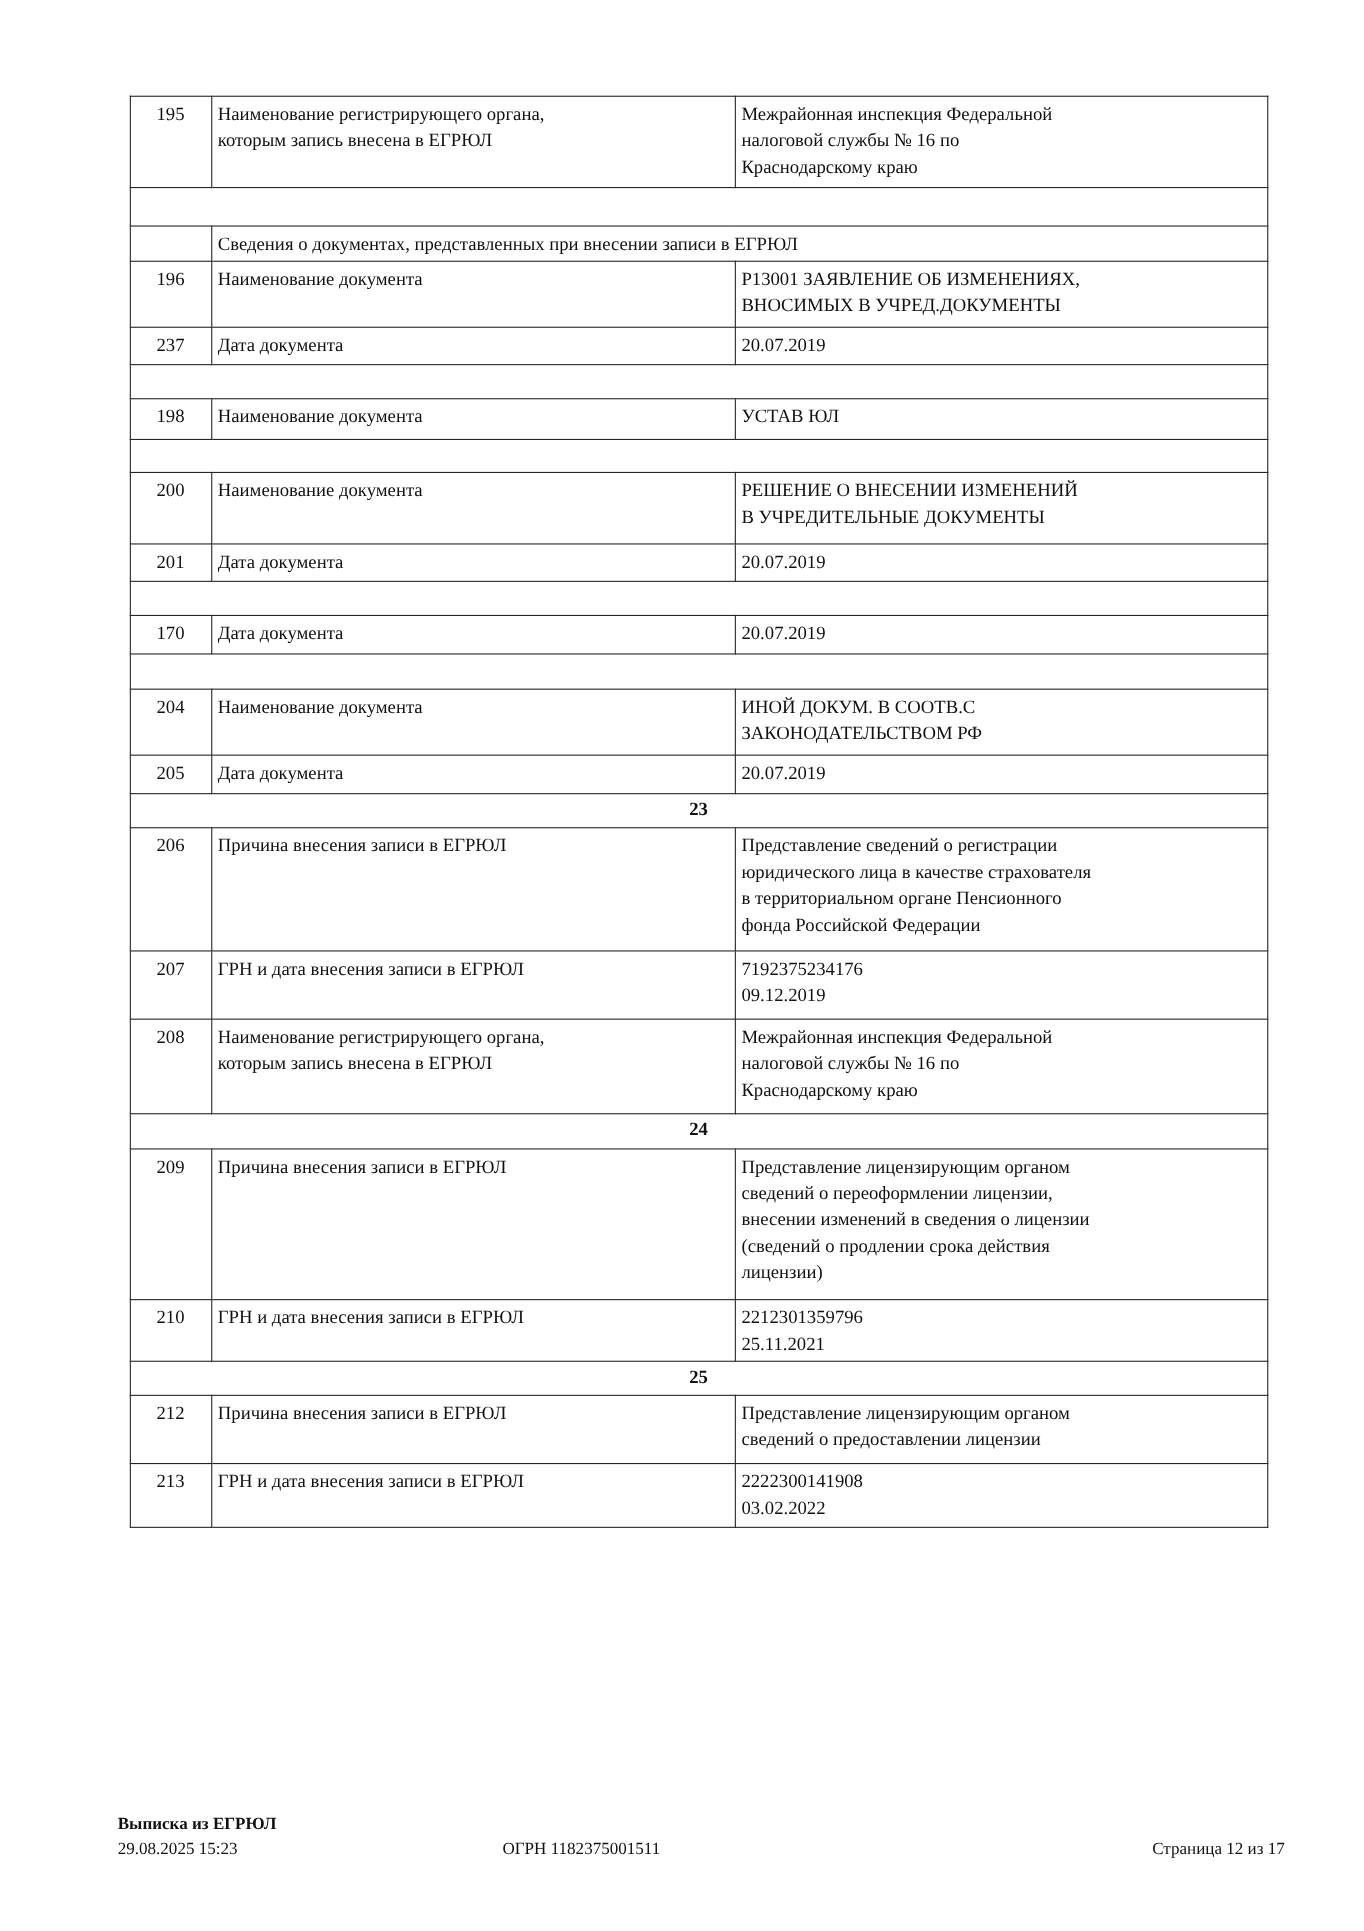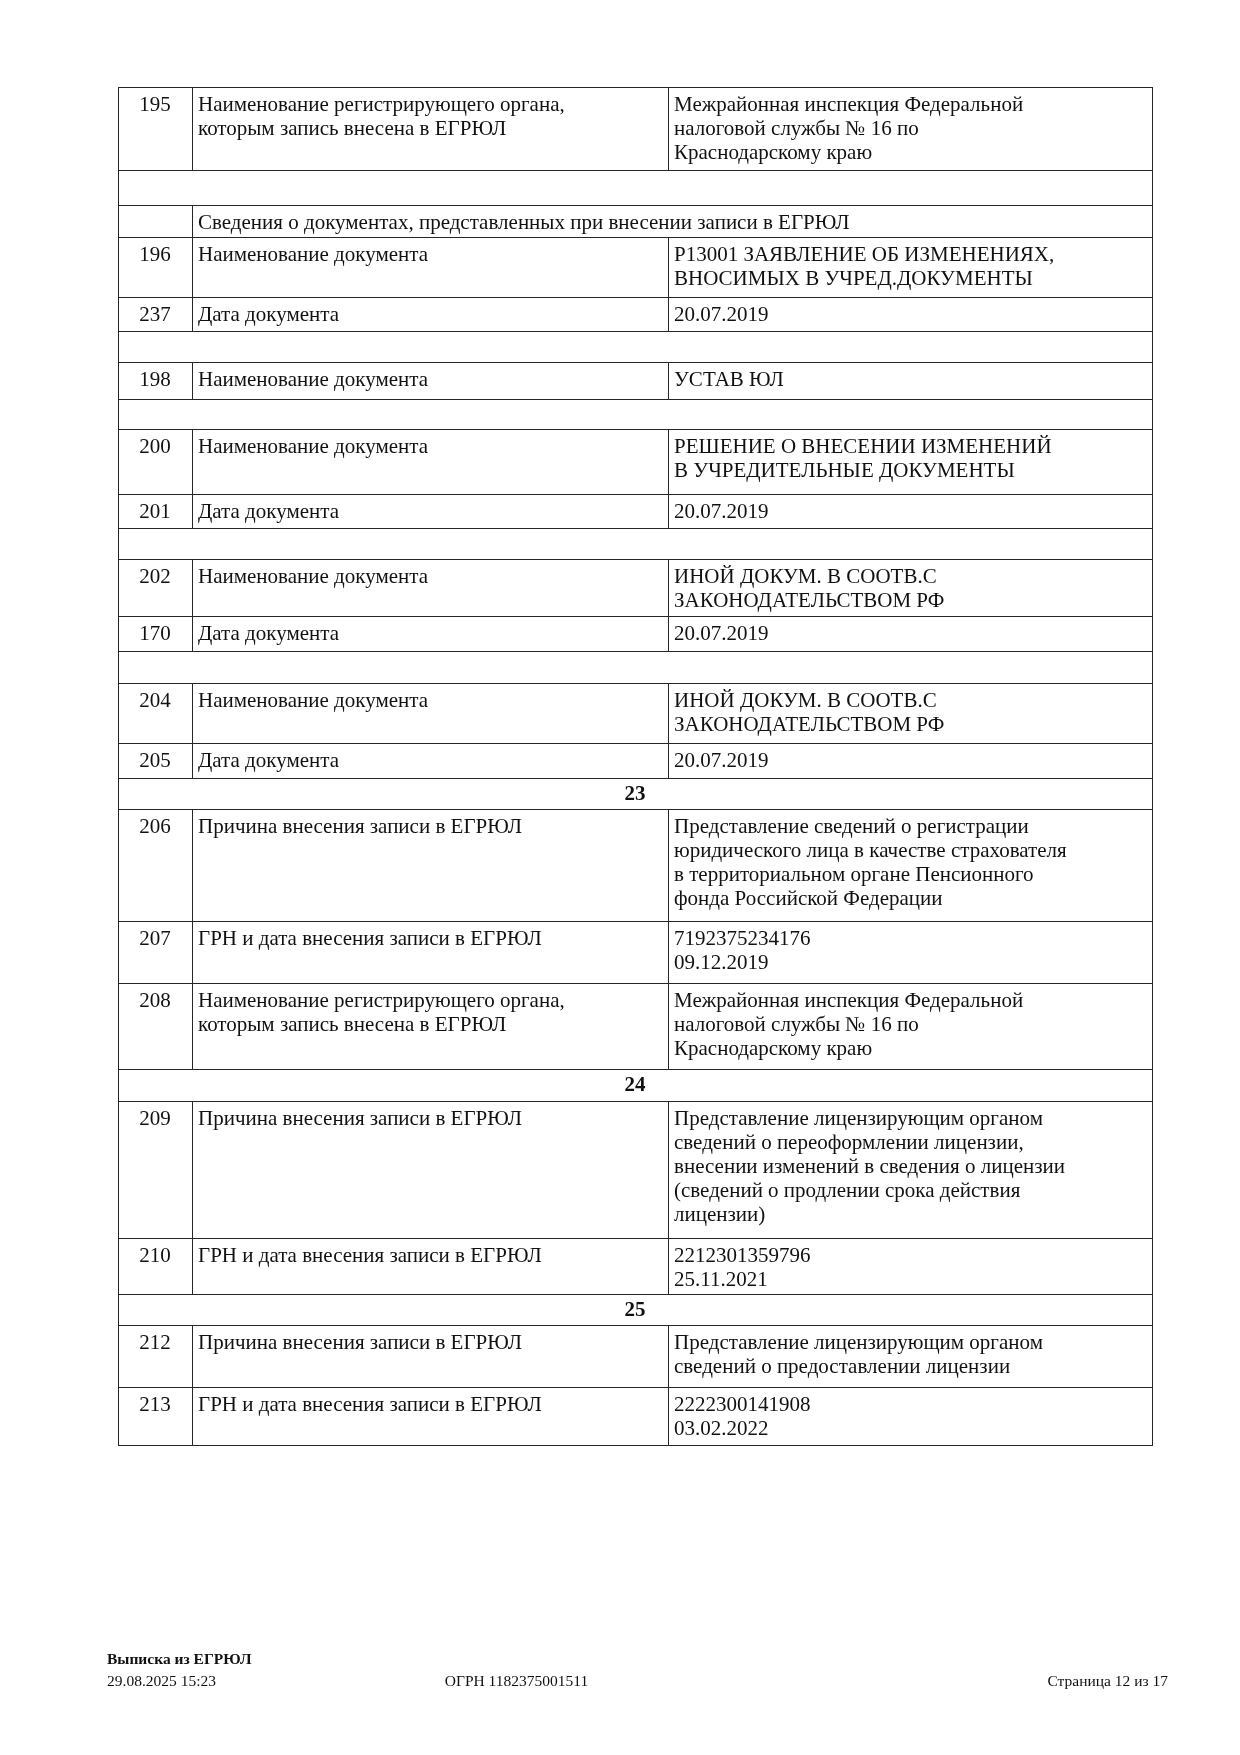--- a/index.html
+++ b/index.html
@@ -10,21 +10,21 @@
     font-family:"Liberation Serif", serif;
     color:#111111;
     overflow:hidden;
   }
   table.egrul {
     position:absolute;
     left:118px; top:87px;
     width:1034px;
     border-collapse:collapse;
     table-layout:fixed;
-    font-size:21px;
+    font-size:17px;
     line-height:24px;
   }
   table.egrul { border:1.6px solid #262626; }
   table.egrul td {
     border:1.6px solid #262626;
     vertical-align:top;
     padding:4px 6px 3px 5px;
     overflow:hidden;
   }
   td.num { text-align:center; padding-left:2px; padding-right:2px; }
@@ -33,21 +33,21 @@
     text-align:center;
     font-weight:bold;
     padding-top:2px;
   }
   td.bt3 { border-top:3px solid #1a1a1a; }
   td.bt2 { border-top:2px solid #1a1a1a; }
   td.bb2 { border-bottom:2.2px solid #1a1a1a; }
   .footer-item { position:absolute; font-size:15.5px; line-height:20px; }
   .footer-title { left:107px; top:1649px; font-weight:bold; }
   .footer-datetime { left:107px; top:1671px; }
-  .footer-ogrn { left:4px; top:1671px; width:1025px; text-align:center; }
+  .footer-ogrn { left:16px; top:1671px; width:1025px; text-align:center; }
   .footer-page { top:1671px; right:72px; }
 </style>
 </head>
 <body>
 
 <table class="egrul">
   <colgroup>
     <col style="width:74px">
     <col style="width:476px">
     <col style="width:484px">
@@ -96,26 +96,20 @@
       <td class="val bt3">РЕШЕНИЕ О ВНЕСЕНИИ ИЗМЕНЕНИЙ
 В УЧРЕДИТЕЛЬНЫЕ ДОКУМЕНТЫ</td>
     </tr>
     <tr style="height:34px">
       <td class="num">201</td>
       <td class="lbl">Дата документа</td>
       <td class="val">20.07.2019</td>
     </tr>
     <tr style="height:31px">
       <td colspan="3"></td>
-    </tr>
-    <tr style="height:57px">
-      <td class="num bt3">202</td>
-      <td class="lbl bt3">Наименование документа</td>
-      <td class="val bt3">ИНОЙ ДОКУМ. В СООТВ.С
-ЗАКОНОДАТЕЛЬСТВОМ РФ</td>
     </tr>
     <tr style="height:35px">
       <td class="num">170</td>
       <td class="lbl">Дата документа</td>
       <td class="val">20.07.2019</td>
     </tr>
     <tr style="height:32px">
       <td colspan="3"></td>
     </tr>
     <tr style="height:60px">

